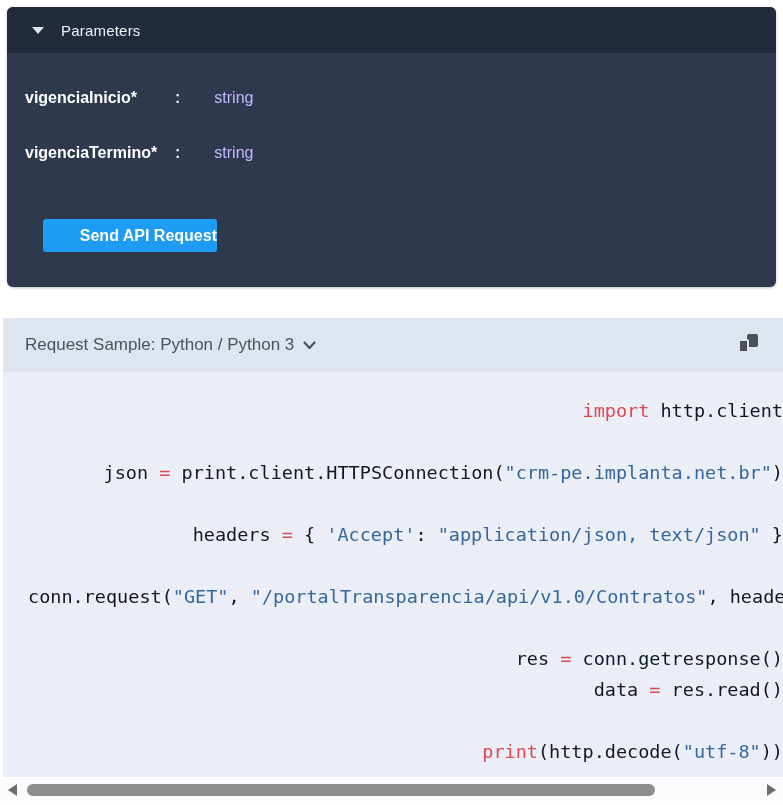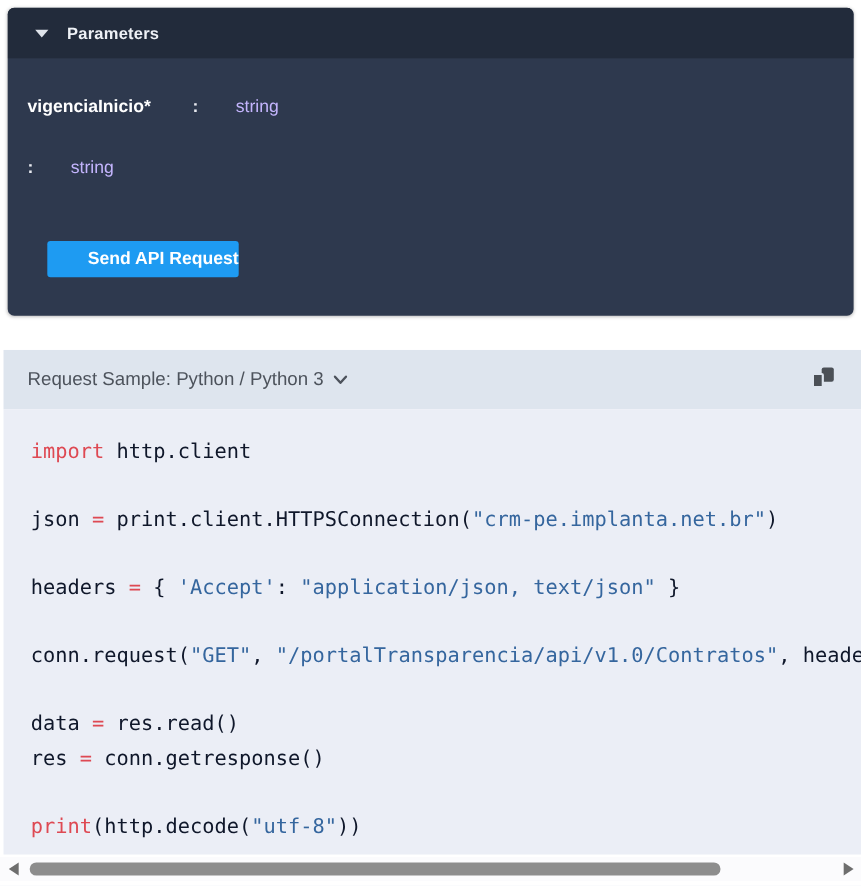--- a/index.html
+++ b/index.html
@@ -7,35 +7,35 @@
               font-family:"Liberation Sans", sans-serif; position:relative; }
 
   
   .params-panel { position:absolute; left:7px; top:7px; width:769px; height:280px;
                   background:#2e394e; border-radius:6px; overflow:hidden;
                   box-shadow:0 1px 3px rgba(0,0,0,.25); }
   .params-header { height:46px; background:#222b3b; display:flex; align-items:center;
                    padding-left:25px; cursor:pointer; }
   .tri-down { width:0; height:0; border-left:6px solid transparent;
               border-right:6px solid transparent; border-top:7px solid #dfe3ea; }
-  .params-title { color:#eef1f6; font-size:15px; font-weight:700; margin-left:17px;
+  .params-title { color:#eef1f6; font-size:15px; font-weight:400; margin-left:17px;
                   letter-spacing:.2px; }
   .params-body { padding:36px 0 0 18px; }
   .param-row { display:flex; align-items:baseline; height:55px; }
   .p-name  { width:150px; color:#ffffff; font-size:16px; font-weight:700; }
   .p-colon { color:#e8eaf0; font-size:16px; font-weight:700; }
   .p-type  { margin-left:34px; color:#c4b5fd; font-size:16px; }
   .send-btn { display:inline-block; margin:20px 0 0 18px; width:174px; height:33px;
               background:#1e9bf2; border:none; border-radius:3px; color:#ffffff;
               font-family:"Liberation Sans", sans-serif; font-size:16px; font-weight:700;
               cursor:pointer;text-align:right; }
 
   
   .sample-panel { position:absolute; left:3px; top:318px; width:780px; height:459px;
-                  overflow:hidden; }
+                  overflow:hidden;text-align:right; }
   .sample-header { height:54px; background:#dee5ee; display:flex; align-items:center;
                    padding:0 24px 0 22px; }
   .sample-title { color:#4d535c; font-size:17px; cursor:pointer; display:flex;
                   align-items:center; }
   .chevron { margin-left:9px; width:13px; height:9px; }
   .chevron polyline { fill:none; stroke:#4d535c; stroke-width:2.2; stroke-linecap:round;
                       stroke-linejoin:round; }
   .copy-btn { margin-left:auto; background:none; border:none; cursor:pointer;
               width:22px; height:22px; position:relative; }
   .copy-back  { position:absolute; right:1px; top:0; width:11px; height:13px;
@@ -70,20 +70,21 @@
     <span class="params-title">Parameters</span>
   </div>
   <div class="params-body">
     <div>
         <div class="param-row">
           <span class="p-name">vigenciaInicio*</span>
           <span class="p-colon">:</span>
           <span class="p-type">string</span>
         </div>
         <div class="param-row">
+          <span class="p-name">vigenciaTermino*</span>
           <span class="p-colon">:</span>
           <span class="p-type">string</span>
         </div>
       </div>
     <button class="send-btn">Send API Request</button>
   </div>
 </section>
 
 <section class="sample-panel">
   <div class="sample-header">
@@ -101,22 +102,22 @@
   <div class="code-area">
     <div>
         <div class="code-line"><span class="tok-kw">import</span><span class="tok-pl"> http.client</span></div>
         <div class="code-line">&nbsp;</div>
         <div class="code-line"><span class="tok-pl">json </span><span class="tok-kw">=</span><span class="tok-pl"> print.client.HTTPSConnection(</span><span class="tok-str">"crm-pe.implanta.net.br"</span><span class="tok-pl">)</span></div>
         <div class="code-line">&nbsp;</div>
         <div class="code-line"><span class="tok-pl">headers </span><span class="tok-kw">=</span><span class="tok-pl"> { </span><span class="tok-str">'Accept'</span><span class="tok-pl">: </span><span class="tok-str">"application/json, text/json"</span><span class="tok-pl"> }</span></div>
         <div class="code-line">&nbsp;</div>
         <div class="code-line"><span class="tok-pl">conn.request(</span><span class="tok-str">"GET"</span><span class="tok-pl">, </span><span class="tok-str">"/portalTransparencia/api/v1.0/Contratos"</span><span class="tok-pl">, headers=headers)</span></div>
         <div class="code-line">&nbsp;</div>
+        <div class="code-line"><span class="tok-pl">res </span><span class="tok-kw">=</span><span class="tok-pl"> conn.getresponse()</span></div>
         <div class="code-line"><span class="tok-pl">data </span><span class="tok-kw">=</span><span class="tok-pl"> res.read()</span></div>
-        <div class="code-line"><span class="tok-pl">res </span><span class="tok-kw">=</span><span class="tok-pl"> conn.getresponse()</span></div>
         <div class="code-line">&nbsp;</div>
         <div class="code-line"><span class="tok-kw">print</span><span class="tok-pl">(http.decode(</span><span class="tok-str">"utf-8"</span><span class="tok-pl">))</span></div>
       </div>
   </div>
 </section>
 
 <div class="hscrollbar">
   <span class="sb-arrow sb-left"></span>
   <span class="sb-thumb"></span>
   <span class="sb-arrow sb-right"></span>

